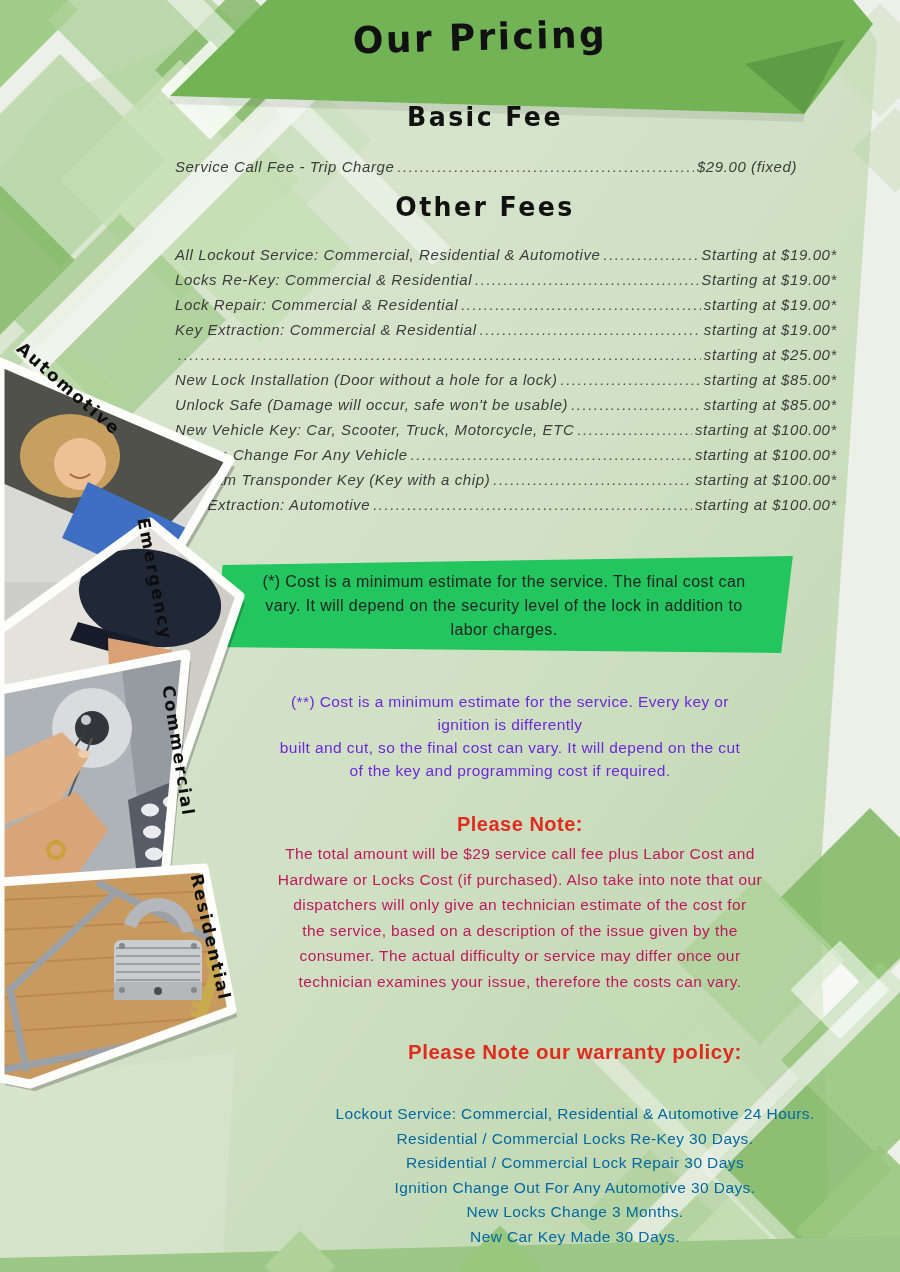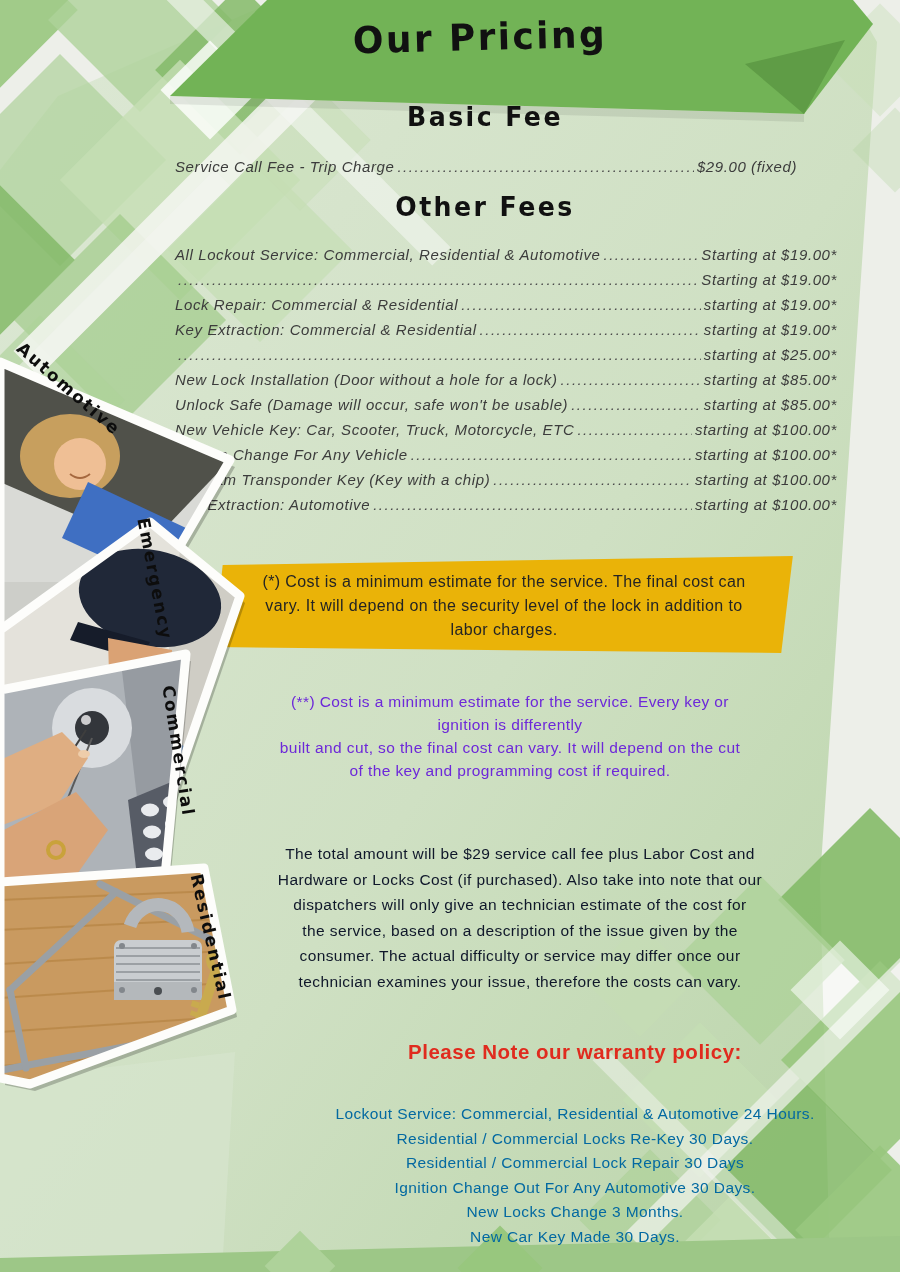--- a/index.html
+++ b/index.html
@@ -17,31 +17,31 @@
   .h-other{top:192px;left:155px;}
   
   .feewrap{left:175px;font-style:italic;}
   .fee-row{display:flex;align-items:baseline;line-height:25px;font-size:15px;
            letter-spacing:.6px;white-space:nowrap;}
   .leader{flex:1;overflow:hidden;white-space:nowrap;color:#4a4a4a;letter-spacing:1.5px;
           margin:0 3px;}
   .leader::after{content:"........................................................................................................................";}
   .price{white-space:nowrap;}
   
-  .star-box{left:214px;top:556px;width:580px;height:99px;background:#eab308;
+  .star-box{left:214px;top:556px;width:580px;height:99px;background:#22c55e;
             -webkit-clip-path:polygon(1.5% 9%,99.8% 0%,97.8% 98%,0% 92%);
             clip-path:polygon(1.5% 9%,99.8% 0%,97.8% 98%,0% 92%);
             display:flex;flex-direction:column;justify-content:center;
             font-size:16px;line-height:24px;color:#242424;letter-spacing:.4px;
             text-align:center;}
   .note-block{text-align:center;font-size:15.5px;letter-spacing:.4px;color:#6d28d9;}
   .dstar{left:222px;top:690px;width:576px;line-height:23px;}
   .red-head{color:#e02b1e;text-align:center;font-weight:bold;letter-spacing:.5px;}
   .pn-head{left:230px;top:813px;width:580px;font-size:20px;}
-  .pn-lines{left:222px;top:841px;width:596px;line-height:25.5px;color:#0f172a;}
+  .pn-lines{left:222px;top:841px;width:596px;line-height:25.5px;color:#be185d;}
   .wr-head{left:250px;top:1040px;width:650px;font-size:20.5px;}
   .wr-lines{left:250px;top:1066px;width:650px;line-height:24.5px;color:#0369a1;margin-top:36px;}
   
   .side-label{font-family:"DejaVu Sans",sans-serif;font-weight:800;color:#0d0d0d;
               font-size:17px;letter-spacing:2px;transform-origin:left top;white-space:nowrap;}
 </style>
 </head>
 <body>
 
 <div class="page">
@@ -125,20 +125,21 @@
   </div>
 
   <div class="abs marker h2 h-other">Other Fees</div>
   <div class="abs feewrap" style="top:242px;width:662px;">
     <div class="fee-row">
       <span>All Lockout Service: Commercial, Residential &amp; Automotive</span>
       <span class="leader"></span>
       <span class="price">Starting at $19.00*</span>
     </div>
     <div class="fee-row">
+      <span>Locks Re-Key: Commercial &amp; Residential</span>
       <span class="leader"></span>
       <span class="price">Starting at $19.00*</span>
     </div>
     <div class="fee-row">
       <span>Lock Repair: Commercial &amp; Residential</span>
       <span class="leader"></span>
       <span class="price">starting at $19.00*</span>
     </div>
     <div class="fee-row">
       <span>Key Extraction: Commercial &amp; Residential</span>
@@ -187,20 +188,21 @@
     <span>labor charges.</span>
   </div>
 
   <div class="abs note-block dstar">
     <div>(**) Cost is a minimum estimate for the service. Every key or</div>
     <div>ignition is differently</div>
     <div>built and cut, so the final cost can vary. It will depend on the cut</div>
     <div>of the key and programming cost if required.</div>
   </div>
 
+  <div class="abs red-head pn-head">Please Note:</div>
   <div class="abs note-block pn-lines">
     <div>The total amount will be $29 service call fee plus Labor Cost and</div>
     <div>Hardware or Locks Cost (if purchased). Also take into note that our</div>
     <div>dispatchers will only give an technician estimate of the cost for</div>
     <div>the service, based on a description of the issue given by the</div>
     <div>consumer. The actual difficulty or service may differ once our</div>
     <div>technician examines your issue, therefore the costs can vary.</div>
   </div>
 
   <div class="abs red-head wr-head">Please Note our warranty policy:</div>

